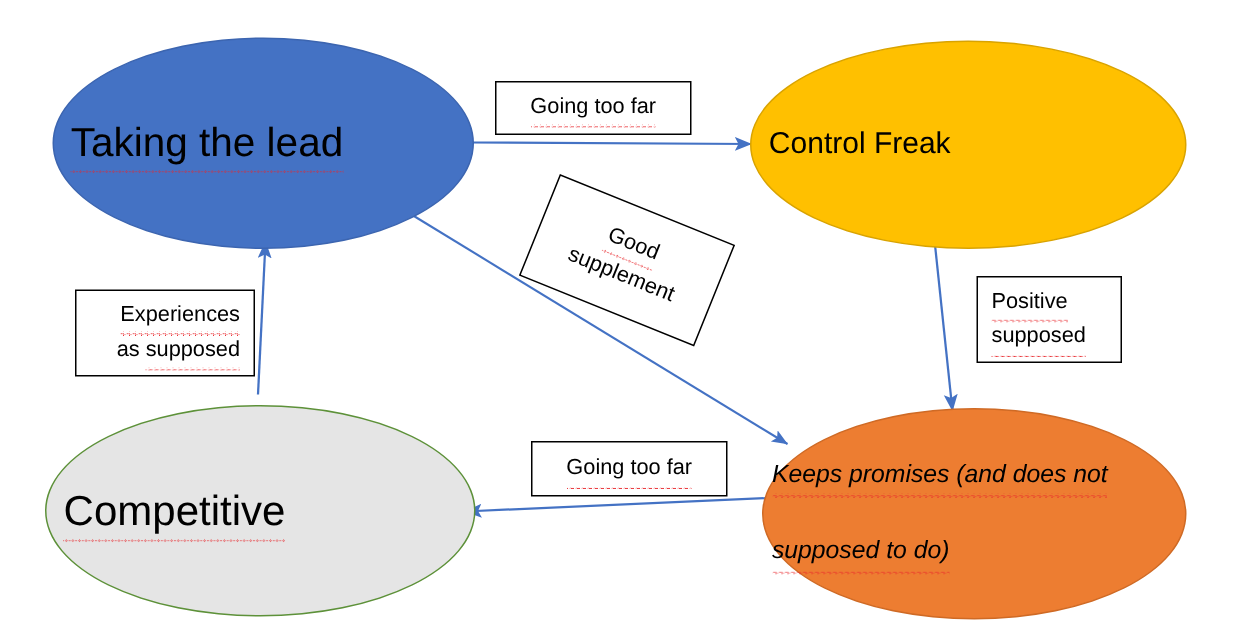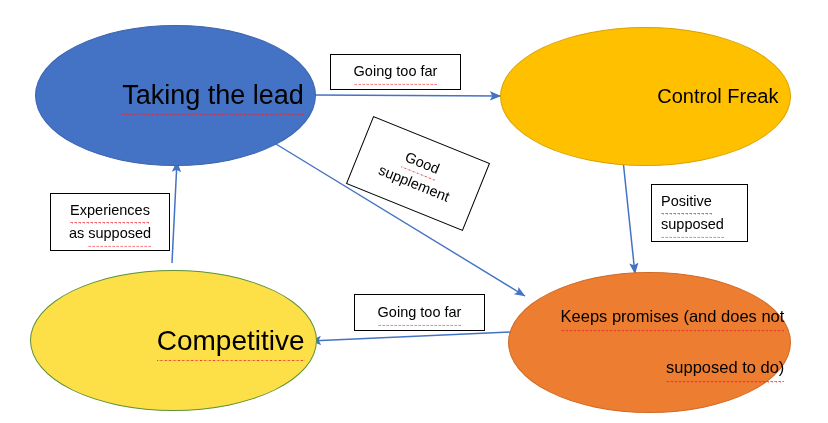--- a/index.html
+++ b/index.html
@@ -28,21 +28,21 @@
   }
 
   
   .node {
     position: absolute;
     display: flex;
     align-items: center;
     justify-content: center;
     box-sizing: border-box;
     border-radius: 50%;
-    text-align: right;
+    text-align: left;
     color: #000000;
     line-height: 1.28;
   }
   .node .node-text {
     display: block;
     width: 92%;
     padding: 0 2px;
   }
 
   #node-taking-the-lead {
@@ -55,30 +55,31 @@
   #node-control-freak {
     left: 500px; top: 27px;
     width: 291px; height: 139px;
     background: #FFC000;
     border: 1px solid #d9a300;
     font-size: 20px;
   }
   #node-competitive {
     left: 30px;  top: 270px;
     width: 287px; height: 141px;
-    background: #fde047;
+    background: #e5e5e5;
     border: 1px solid #5d9139;
     font-size: 28px;
   }
   #node-keeps-promises {
     left: 508px; top: 272px;
     width: 283px; height: 141px;
     background: #ED7D31;
     border: 1px solid #cf6a25;
     font-size: 16.5px;
+    font-style: italic;
   }
   #node-keeps-promises .node-text { width: 96%; line-height: 1.55; }
 
   
   .sp {
     position: relative;
     display: inline-block;
     white-space: pre;
   }
   .sp::after {
@@ -120,21 +121,21 @@
   #label-going-too-far-bottom {
     left: 354px; top: 294px;
     width: 131px; height: 37px;
     justify-content: center;
     text-align: center;
   }
   #label-experiences-as-difficult {
     left: 50px; top: 193px;
     width: 120px; height: 58px;
     padding: 0 9px;
-    text-align: center;
+    text-align: right;
   }
   #label-positive-opposite {
     left: 651px; top: 184px;
     width: 97px; height: 58px;
     padding: 0 9px;
     text-align: left;
   }
   #label-good-supplement {
     left: 355px; top: 137px;
     width: 126px; height: 73px;

